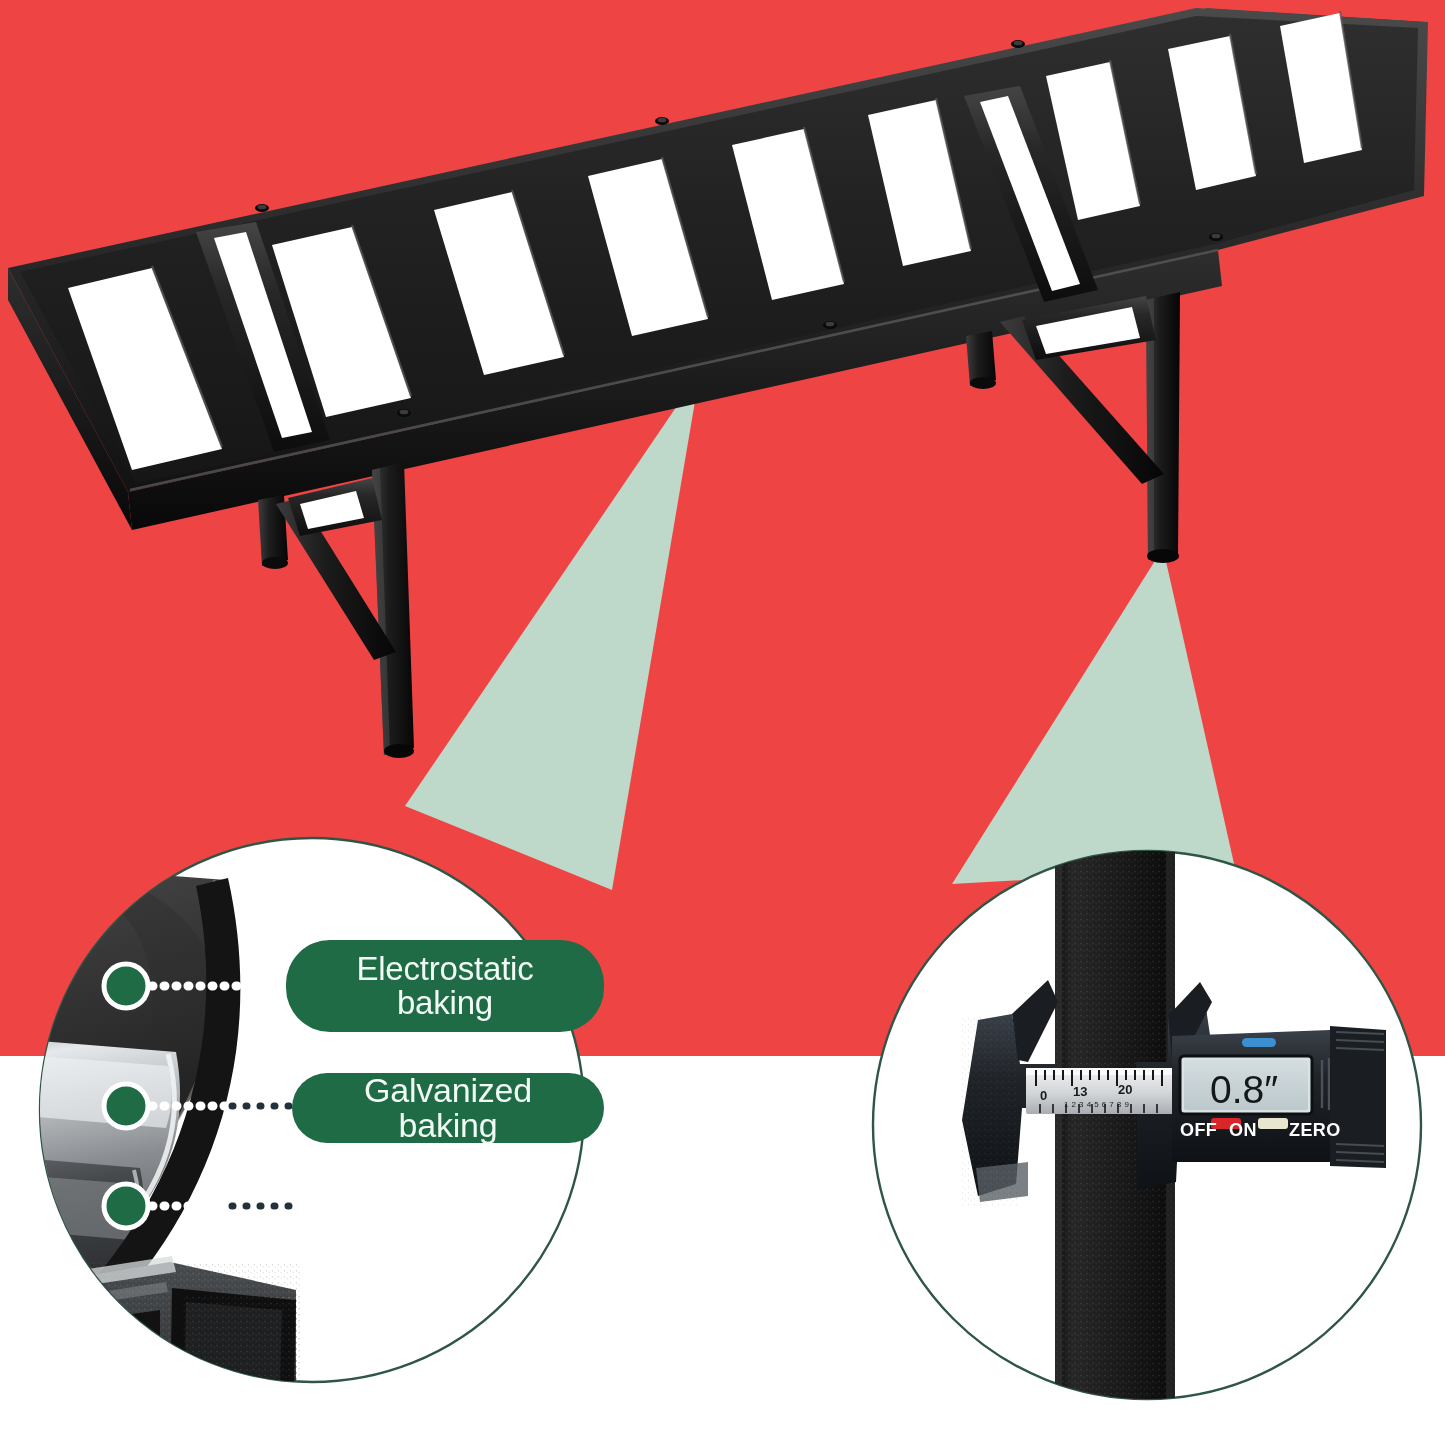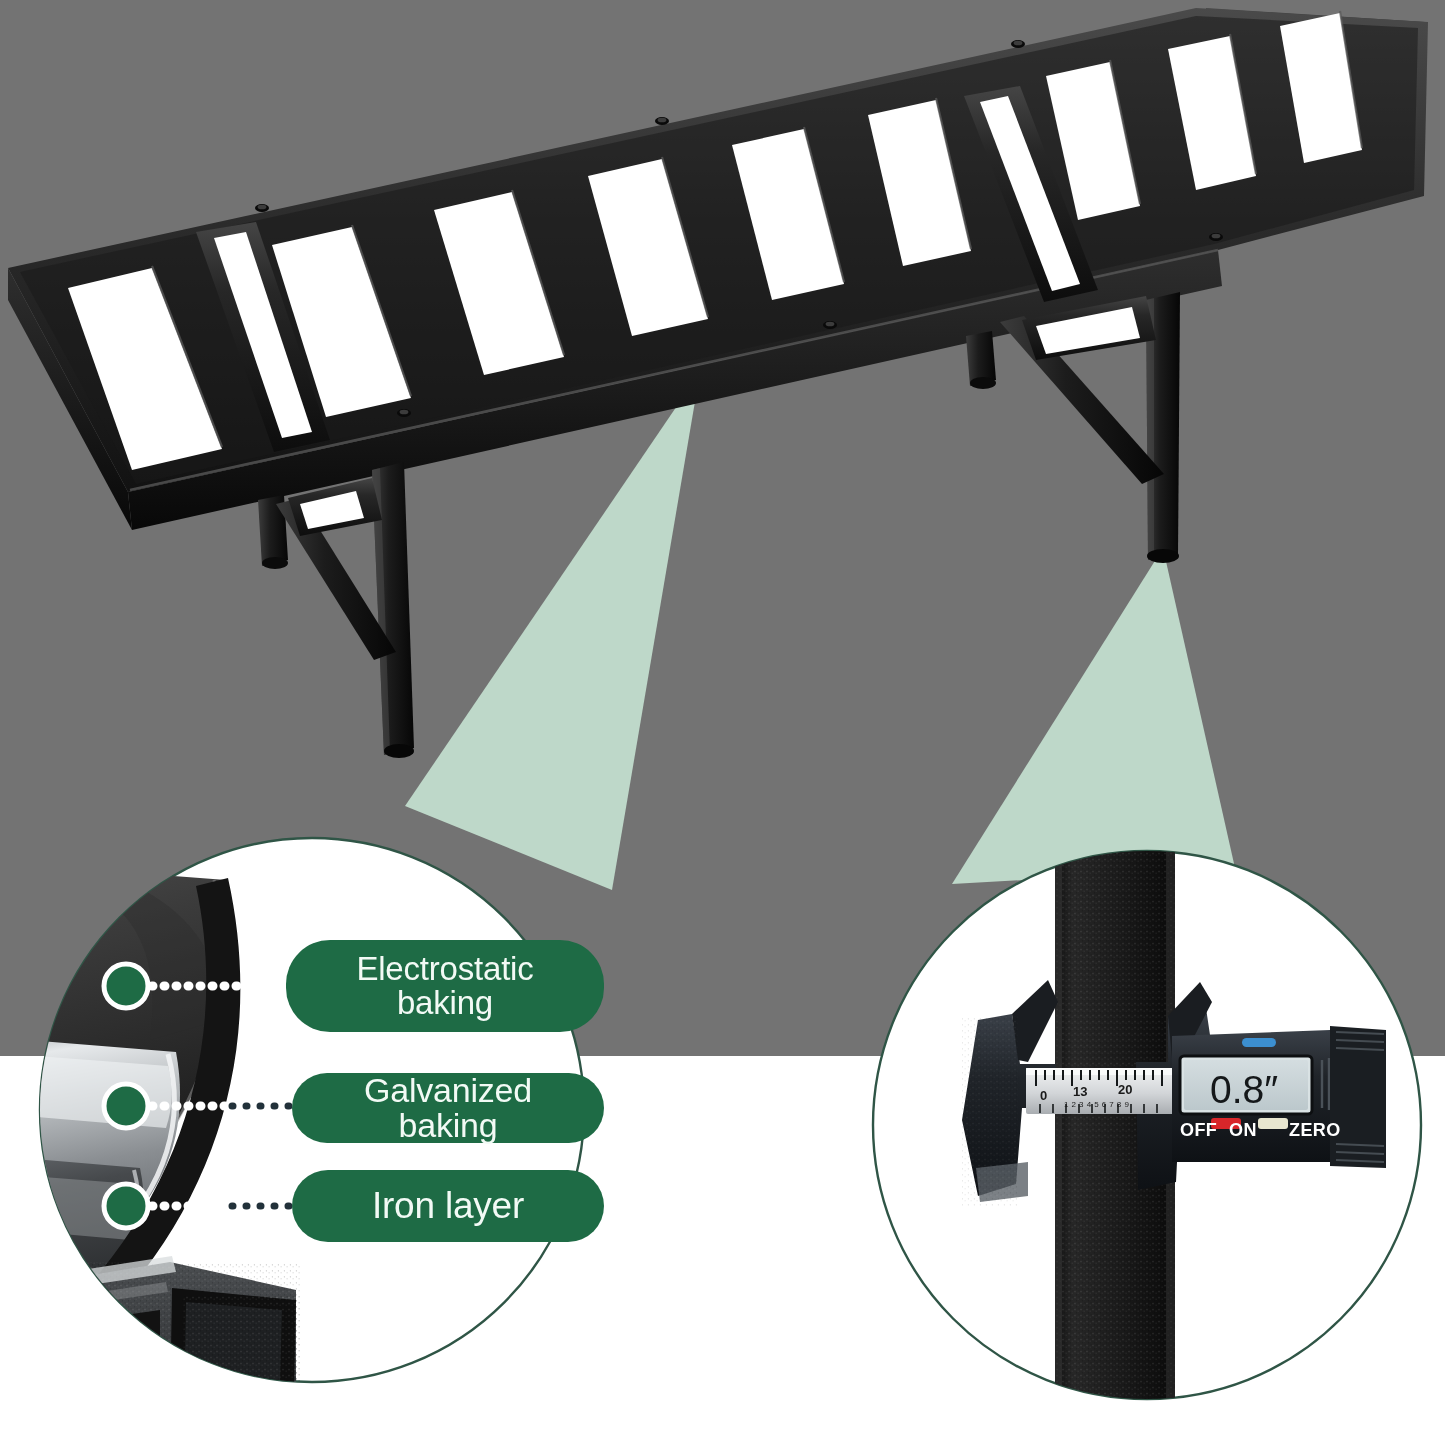--- a/index.html
+++ b/index.html
@@ -2,21 +2,21 @@
 <html><head>
 <meta charset="utf-8">
 <title>Product Feature Infographic</title>
 <style>
   html,body{margin:0;padding:0;background:#ffffff;}
   body{
     width:1445px;height:1440px;overflow:hidden;
     font-family:"Liberation Sans", sans-serif;
     position:relative;
   }
-  #stage{position:absolute;inset:0;width:1445px;height:1056px;background:#737373;}
+  #stage{position:absolute;inset:0;width:1445px;height:1056px;background:#ef4444;}
   svg.layer{position:absolute;left:0;top:0;width:1445px;height:1440px;display:block;}
 
   
   .pill{
     position:absolute;
     background:#1e6b45;
     color:#f2faf5;
     border-radius:44px;
     display:flex;align-items:center;justify-content:center;
     text-align:center;
@@ -393,25 +393,20 @@
       <span class="ln">Electrostatic baking</span>
     </span>
   </div>
 
   <div class="pill" id="pill-galv">
     <span class="inner">
       <span class="ln">Galvanized baking</span>
     </span>
   </div>
 
-  <div class="pill" id="pill-iron">
-    <span class="inner">
-      <span class="ln">Iron layer</span>
-    </span>
-  </div>
 
   <div id="caliper-value">0.8″</div>
 
   <div class="btnlabel" id="lbl-off">OFF</div>
   <div class="btnlabel" id="lbl-on">ON</div>
   <div class="btnlabel" id="lbl-zero">ZERO</div>
 
   <div class="ruler-num" id="rn-0">0</div>
   <div class="ruler-num" id="rn-10">13</div>
   <div class="ruler-num" id="rn-20">20</div>

